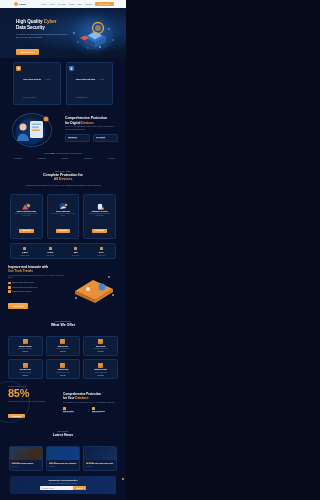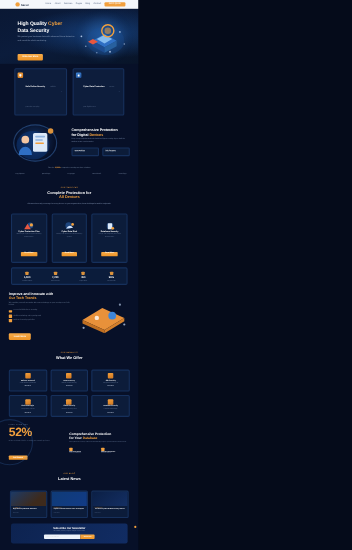--- a/index.html
+++ b/index.html
@@ -466,21 +466,21 @@
       <div class="g6-t">Database Security</div>
       <div class="g6-d">Hardened data storage.</div>
       <div class="g6-lnk">Read More</div>
     </div>
   </div>
 
   <div class="pct">
     <div class="pct-halo"></div>
     <div class="pct-l">
       <div class="pct-lab">Protection Rate</div>
-      <div class="pct-n">52%</div>
+      <div class="pct-n">85%</div>
       <div class="pct-p">Of threats blocked before reaching your network perimeter.</div>
       <div class="pct-b">Get Started</div>
     </div>
     <div class="pct-r">
       <div class="pct-h">
         <span>Comprehensive Protection</span><br>
         <span>for Your</span>
         <span class="hl">Database</span>
       </div>
       <div class="pct-d">Our specialists monitor, audit and secure every layer of your database infrastructure.</div>

